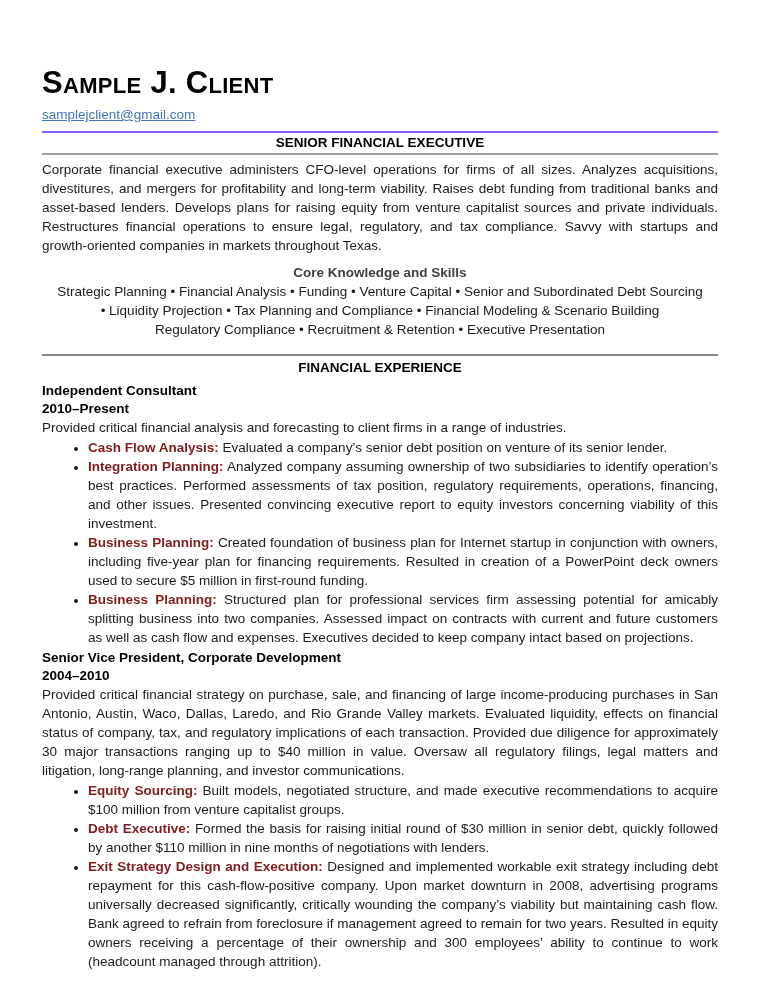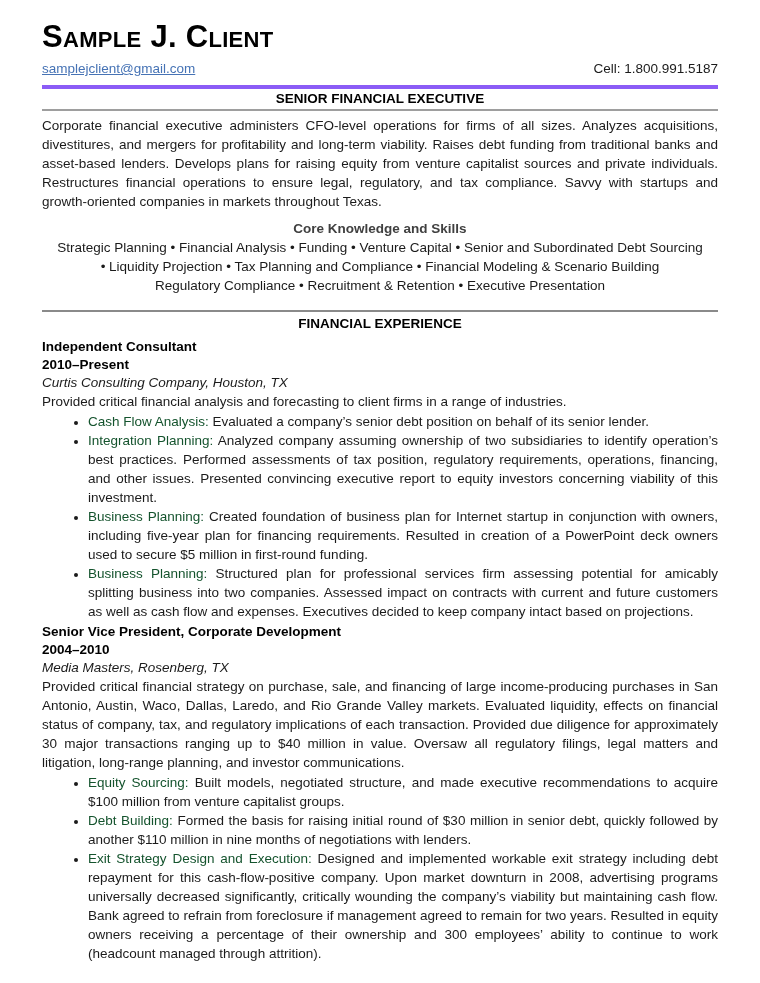--- a/index.html
+++ b/index.html
@@ -4,42 +4,42 @@
 <style>
   html, body { margin: 0; padding: 0; }
   body {
     width: 760px; height: 983px;
     background: #ffffff;
     overflow: hidden;
     color: #1b1b1b;
     font-family: "Liberation Sans", sans-serif;
     font-size: 13.5px;
   }
-  .page { padding: 20px 42px 0 42px; box-sizing: border-box; }
+  .page { padding: 66px 42px 0 42px; box-sizing: border-box; }
 
   
   .name {
     margin: 0 0 5px 0;
     font-size: 31px;
     line-height: 34px;
     font-weight: 700;
     font-variant: small-caps;
     letter-spacing: .3px;
     color: #000;
   }
   .contact-row { display: flex; justify-content: space-between; align-items: flex-start; }
   .contact-col { display: flex; flex-direction: column; }
   .contact-col.right { text-align: right; }
   .contact-line { line-height: 17px; padding: 1px 0; }
   .email { color: #4673b5; text-decoration: underline; cursor: pointer; }
 
   
   .sec-head {
     margin-top: 7px;
-    border-top: 4px solid #8b5cf6;
+    border-top: 2px solid #8b5cf6;
     border-bottom: 2px solid #9e9e9e;
     text-align: center;
     padding: 2px 0 3px 0;
   }
   .sec-head h2, .exp-title { font-size: 13.5px; font-weight: 700; margin: 0; color: #000; }
 
   .summary-text {
     margin: 5px 0 0 0;
     text-align: justify;
     line-height: 19px;
@@ -56,38 +56,37 @@
   .company { font-style: italic; line-height: 18px; }
   .intro { margin: 0; text-align: justify; line-height: 19px; }
 
   ul.bullets { margin: 1px 0 0 0; padding: 0 0 0 46px; }
   ul.bullets li {
     text-align: justify;
     line-height: 19px;
     padding-left: 0;
   }
   ul.bullets li::marker { font-size: 12px; }
-  .b-label { font-weight: 400; color: #14532d; }
+  .b-label { font-weight: 700; color: #7f1d1d; }
 
   .job + .job { }
   .job { margin-top: 2px; }
 </style>
 </head>
 <body>
 
 <div class="page">
 
   <header>
     <h1 class="name">Sample J. Client</h1>
     <div class="contact-row">
       <div class="contact-col">
         <a class="contact-line email">samplejclient@gmail.com</a>
       </div>
       <div class="contact-col right">
-        <span class="contact-line">Cell: 1.800.991.5187</span>
       </div>
     </div>
   </header>
 
   <section>
     <div class="sec-head">
       <h2>SENIOR FINANCIAL EXECUTIVE</h2>
     </div>
     <p class="summary-text">Corporate financial executive administers CFO-level operations for firms of all sizes. Analyzes acquisitions, divestitures, and mergers for profitability and long-term viability. Raises debt funding from traditional banks and asset-based lenders. Develops plans for raising equity from venture capitalist sources and private individuals. Restructures financial operations to ensure legal, regulatory, and tax compliance. Savvy with startups and growth-oriented companies in markets throughout Texas.</p>
   </section>
@@ -101,39 +100,37 @@
 
   <section>
     <hr class="exp-rule">
     <div class="exp-title">FINANCIAL EXPERIENCE</div>
 
     <article class="job">
       <div class="job-head">
         <span>Independent Consultant</span>
         <span>2010–Present</span>
       </div>
-      <div class="company">Curtis Consulting Company, Houston, TX</div>
       <p class="intro">Provided critical financial analysis and forecasting to client firms in a range of industries.</p>
       <ul class="bullets">
-        <li><span class="b-label">Cash Flow Analysis:</span> <span>Evaluated a company’s senior debt position on behalf of its senior lender.</span></li>
+        <li><span class="b-label">Cash Flow Analysis:</span> <span>Evaluated a company’s senior debt position on venture of its senior lender.</span></li>
         <li><span class="b-label">Integration Planning:</span> <span>Analyzed company assuming ownership of two subsidiaries to identify operation’s best practices. Performed assessments of tax position, regulatory requirements, operations, financing, and other issues. Presented convincing executive report to equity investors concerning viability of this investment.</span></li>
         <li><span class="b-label">Business Planning:</span> <span>Created foundation of business plan for Internet startup in conjunction with owners, including five-year plan for financing requirements. Resulted in creation of a PowerPoint deck owners used to secure $5 million in first-round funding.</span></li>
         <li><span class="b-label">Business Planning:</span> <span>Structured plan for professional services firm assessing potential for amicably splitting business into two companies. Assessed impact on contracts with current and future customers as well as cash flow and expenses. Executives decided to keep company intact based on projections.</span></li>
       </ul>
     </article>
 
     <article class="job">
       <div class="job-head">
         <span>Senior Vice President, Corporate Development</span>
         <span>2004–2010</span>
       </div>
-      <div class="company">Media Masters, Rosenberg, TX</div>
       <p class="intro">Provided critical financial strategy on purchase, sale, and financing of large income-producing purchases in San Antonio, Austin, Waco, Dallas, Laredo, and Rio Grande Valley markets. Evaluated liquidity, effects on financial status of company, tax, and regulatory implications of each transaction. Provided due diligence for approximately 30 major transactions ranging up to $40 million in value. Oversaw all regulatory filings, legal matters and litigation, long-range planning, and investor communications.</p>
       <ul class="bullets">
         <li><span class="b-label">Equity Sourcing:</span> <span>Built models, negotiated structure, and made executive recommendations to acquire $100 million from venture capitalist groups.</span></li>
-        <li><span class="b-label">Debt Building:</span> <span>Formed the basis for raising initial round of $30 million in senior debt, quickly followed by another $110 million in nine months of negotiations with lenders.</span></li>
+        <li><span class="b-label">Debt Executive:</span> <span>Formed the basis for raising initial round of $30 million in senior debt, quickly followed by another $110 million in nine months of negotiations with lenders.</span></li>
         <li><span class="b-label">Exit Strategy Design and Execution:</span> <span>Designed and implemented workable exit strategy including debt repayment for this cash-flow-positive company. Upon market downturn in 2008, advertising programs universally decreased significantly, critically wounding the company’s viability but maintaining cash flow. Bank agreed to refrain from foreclosure if management agreed to remain for two years. Resulted in equity owners receiving a percentage of their ownership and 300 employees’ ability to continue to work (headcount managed through attrition).</span></li>
 
       </ul>
     </article>
   </section>
 
 </div>
 
 </body></html>

